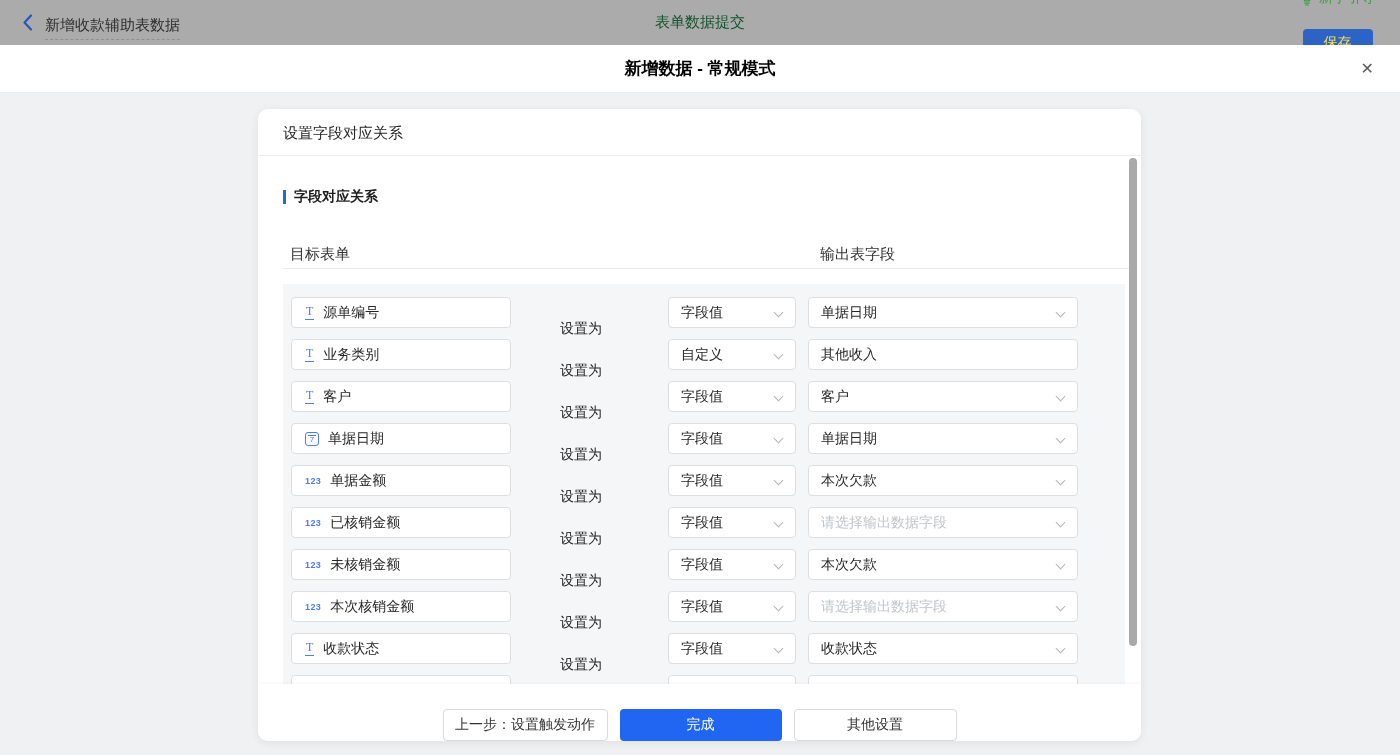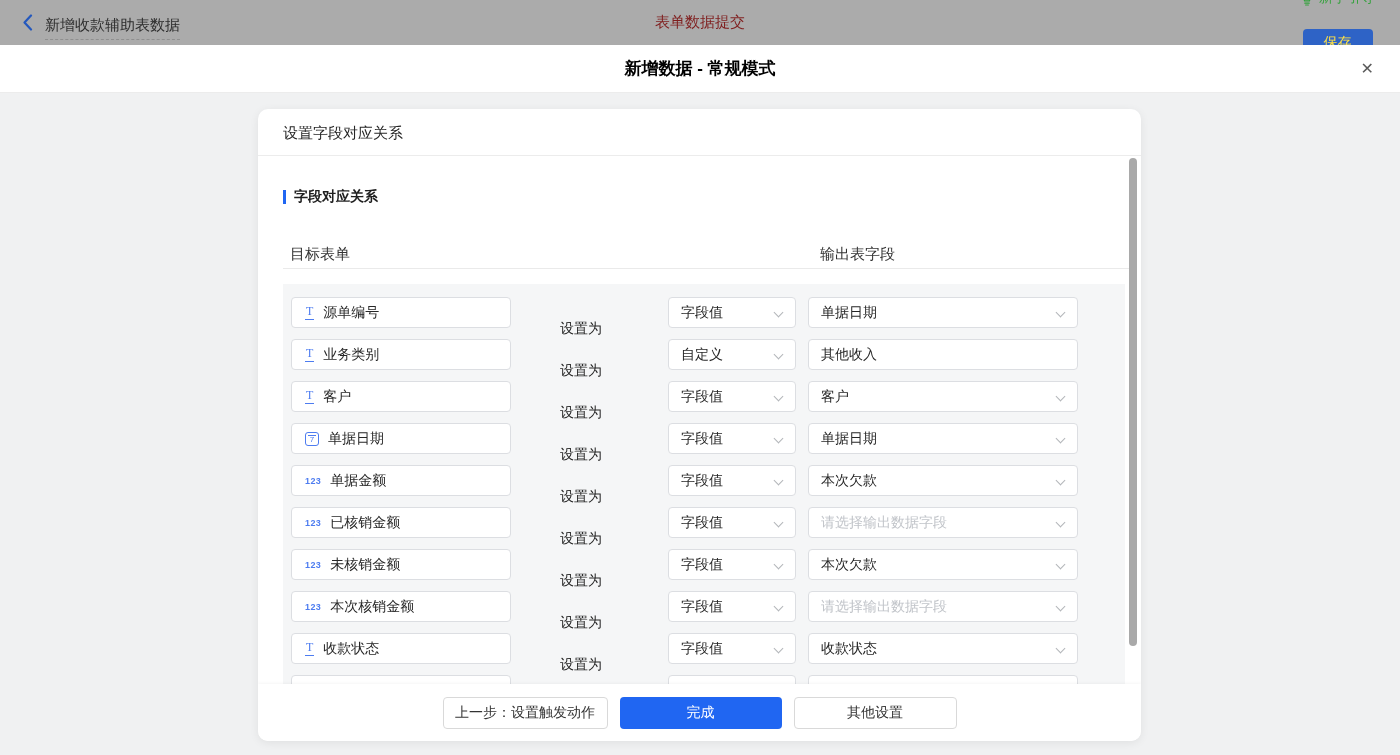--- a/index.html
+++ b/index.html
@@ -5,21 +5,21 @@
   * { box-sizing: border-box; margin: 0; padding: 0; }
   html, body { width: 1400px; height: 755px; overflow: hidden;
     font-family: "Liberation Sans", "DejaVu Sans", sans-serif; background: #f0f1f2; }
 
   
   .topbar { position: absolute; top: 0; left: 0; width: 100%; height: 45px;
     background: #ababab; display: flex; align-items: center; z-index: 1; }
   .topbar-left { display: flex; align-items: center; padding-left: 22px; gap: 12px; }
   .back-btn { display: flex; align-items: center; cursor: pointer; }
   .back-label { font-size: 15px; color: #2d2d2d; border-bottom: 1px dashed #8f8f8f; padding-bottom: 4px; cursor: pointer; margin-top: 10px; }
-  .topbar-title { position: absolute; left: 50%; transform: translateX(-50%); font-size: 15px; color: #7f1d1d; }
+  .topbar-title { position: absolute; left: 50%; transform: translateX(-50%); font-size: 15px; color: #14532d; }
   .topbar-right { margin-left: auto; display: flex; align-items: center; gap: 22px; padding-right: 25px; flex-direction: column; }
   .guide { display: flex; align-items: center; gap: 5px; color: #36a23e; font-size: 14px; cursor: pointer; }
   .save-btn { width: 70px; height: 28px; background: #2e63c6; color: #fde047; font-size: 14px;
     border: none; border-radius: 4px; cursor: pointer; font-family: inherit; }
 
   
   .modal { position: absolute; top: 45px; left: 0; right: 0; bottom: 0; z-index: 2; }
   .modal-header { height: 48px; background: #fff; border-bottom: 1px solid #ececec;
     display: flex; align-items: center; justify-content: center; position: relative; }
   .modal-title { font-size: 17px; font-weight: 700; color: #000000; }
@@ -70,21 +70,21 @@
   .select.output { left: 525px; width: 270px; }
   .chev { position: absolute; right: 13px; top: 11px; width: 7px; height: 7px;
     border-right: 1.5px solid #b3b6ba; border-bottom: 1.5px solid #b3b6ba; transform: rotate(45deg); }
   .placeholder { color: #c1c4c9; }
 
   .scroll-thumb { position: absolute; right: 4px; top: 1px; width: 8px; height: 488px;
     background: #a9a9a9; border-radius: 4px; cursor: pointer; }
 
   
   .footer { position: absolute; left: 0; right: 0; bottom: 0; height: 57px; background: #fff;
-    display: flex; align-items: center; justify-content: center; gap: 12px;
+    display: flex; align-items: flex-end; justify-content: center; gap: 12px;
     box-shadow: 0 -1px 3px rgba(0,0,0,.04); }
   .btn { height: 32px; border-radius: 4px; font-size: 14px; font-family: inherit; cursor: pointer; }
   .btn.outline { background: #fff; border: 1px solid #d9d9d9; color: #333; }
   .btn.prev  { width: 165px; }
   .btn.other { width: 163px; }
   .btn.primary { width: 162px; background: #2066f2; border: none; color: #fff; }
 </style>
 </head>
 <body>
 

